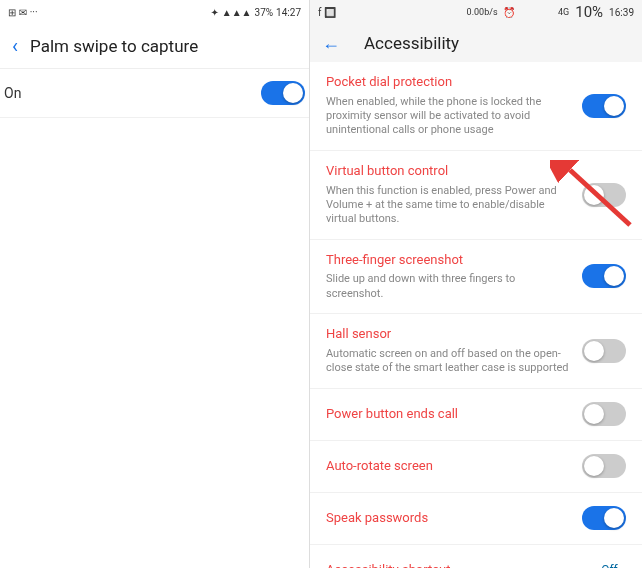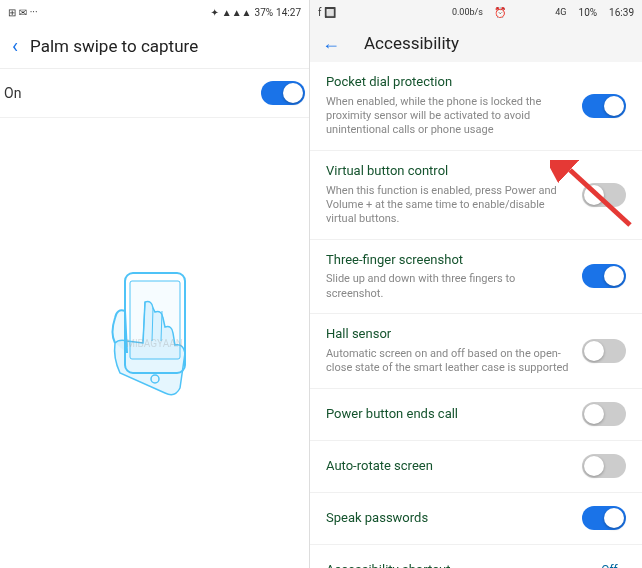--- a/index.html
+++ b/index.html
@@ -134,21 +134,21 @@
 
     .status-left {
       display: flex;
       align-items: center;
       gap: 3px;
     }
 
     .status-right {
       display: flex;
       align-items: center;
-      gap: 12px;
+      gap: 6px;
     }
 
     .header-right {
       display: flex;
       align-items: center;
       padding: 8px 12px;
       background: #f5f5f5;
     }
 
     .header-right .back-arrow {
@@ -177,21 +177,21 @@
       min-height: 52px;
     }
 
     .settings-item-content {
       flex: 1;
       padding-right: 8px;
     }
 
     .settings-item-title {
       font-size: 13px;
-      color: #14532d;
+      color: #ef4444;
       font-weight: 400;
       line-height: 1.3;
     }
 
     .settings-item-desc {
       font-size: 11px;
       color: #888;
       margin-top: 4px;
       line-height: 1.3;
     }
@@ -296,54 +296,35 @@
   </div>
 
   <div class="toggle-row">
     <span class="toggle-label">On</span>
     <label class="toggle">
       <input type="checkbox" checked="" style="">
       <span class="toggle-slider"></span>
     </label>
   </div>
 
-  <div class="illustration-area">
-    <div class="watermark">MIBAGYAAN</div>
-
-    <svg class="hand-illustration" viewBox="0 0 120 160" fill="none" xmlns="http://www.w3.org/2000/svg">
-
-      <rect x="30" y="10" width="60" height="100" rx="8" stroke="#4fc3f7" stroke-width="2" fill="none"></rect>
-
-      <rect x="35" y="18" width="50" height="78" rx="2" stroke="#4fc3f7" stroke-width="1" fill="rgba(79,195,247,0.05)"></rect>
-
-      <circle cx="60" cy="116" r="4" stroke="#4fc3f7" stroke-width="1.5" fill="none"></circle>
-
-      <path d="M 20 80 Q 15 70 20 55 Q 22 45 30 48 L 32 90" stroke="#4fc3f7" stroke-width="2" fill="rgba(79,195,247,0.1)"></path>
-      <path d="M 20 80 Q 18 95 25 110 L 70 130 Q 80 135 85 125 L 90 90 Q 88 80 80 82 L 78 70 Q 77 62 70 64 L 68 55 Q 67 47 60 49 L 58 45 Q 57 37 50 39 L 48 80 L 32 78 Q 24 76 20 80 Z" stroke="#4fc3f7" stroke-width="1.5" fill="rgba(79,195,247,0.15)"></path>
-
-      <line x1="50" y1="39" x2="48" y2="78" stroke="#4fc3f7" stroke-width="1"></line>
-      <line x1="58" y1="45" x2="57" y2="78" stroke="#4fc3f7" stroke-width="1"></line>
-      <line x1="67" y1="48" x2="66" y2="78" stroke="#4fc3f7" stroke-width="1"></line>
-    </svg>
-  </div>
 
 </div>
 
 <div class="right-panel-container" style="position:relative; width:332px;">
   <div class="right-panel">
 
     <div class="status-bar-right">
       <div class="status-left">
         <span style="font-size:10px;">f 🔲</span>
       </div>
       <div class="status-right">
         <span style="font-size:9px;">0.00b/s</span>
         <span>⏰</span>
         <span style="font-size:9px;margin-left:36px;">4G</span>
-        <span style="font-size:10px;">10%</span>
+        <span style="font-size:15px;">10%</span>
         <span style="font-size:10px;">16:39</span>
       </div>
     </div>
 
     <div class="header-right">
       <span class="back-arrow" style="color:#1a73e8;">←</span>
       <span class="header-title">Accessibility</span>
     </div>
 
     <div class="settings-list">

